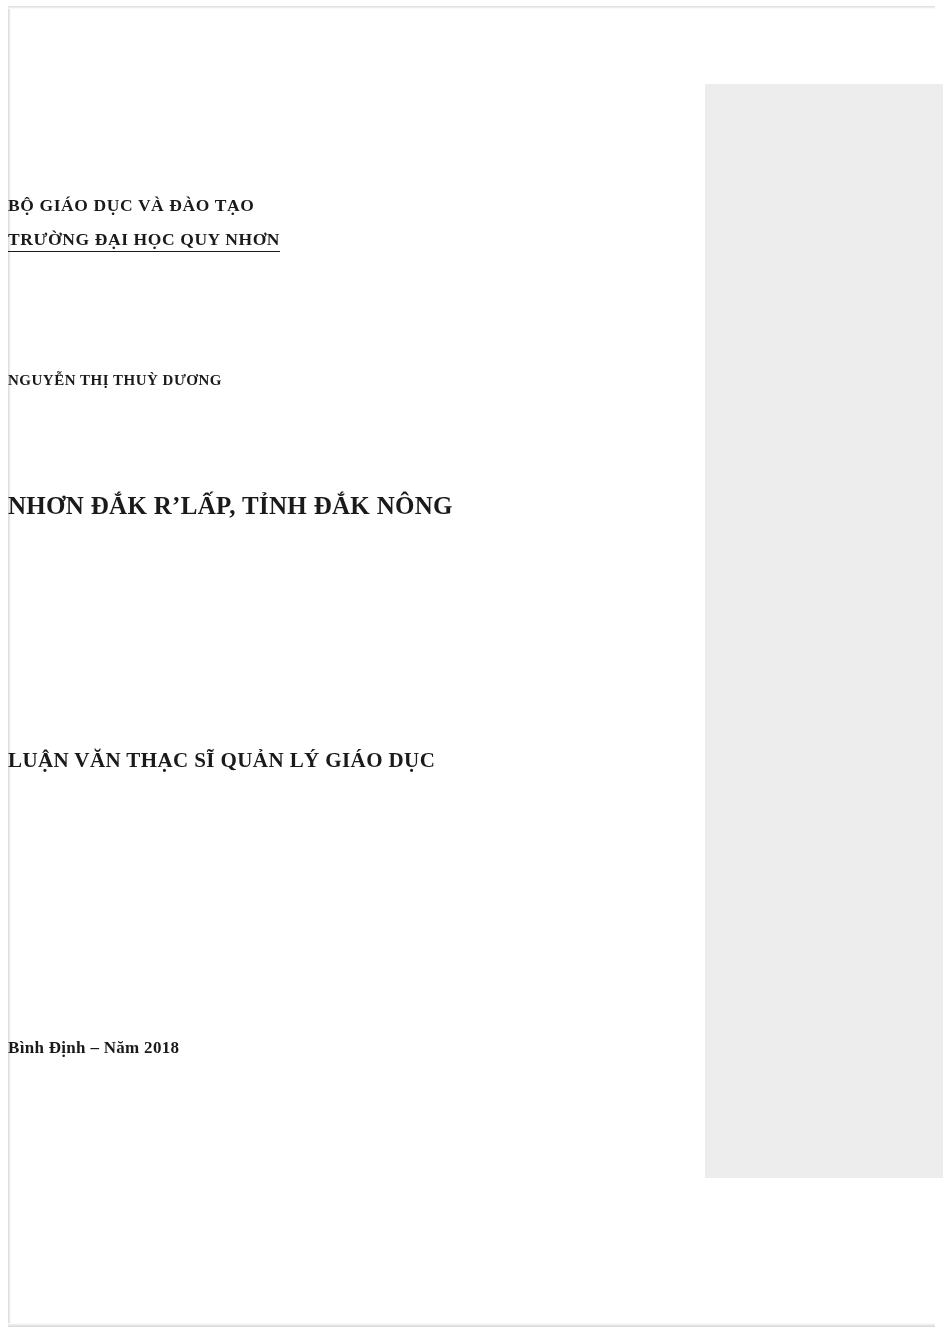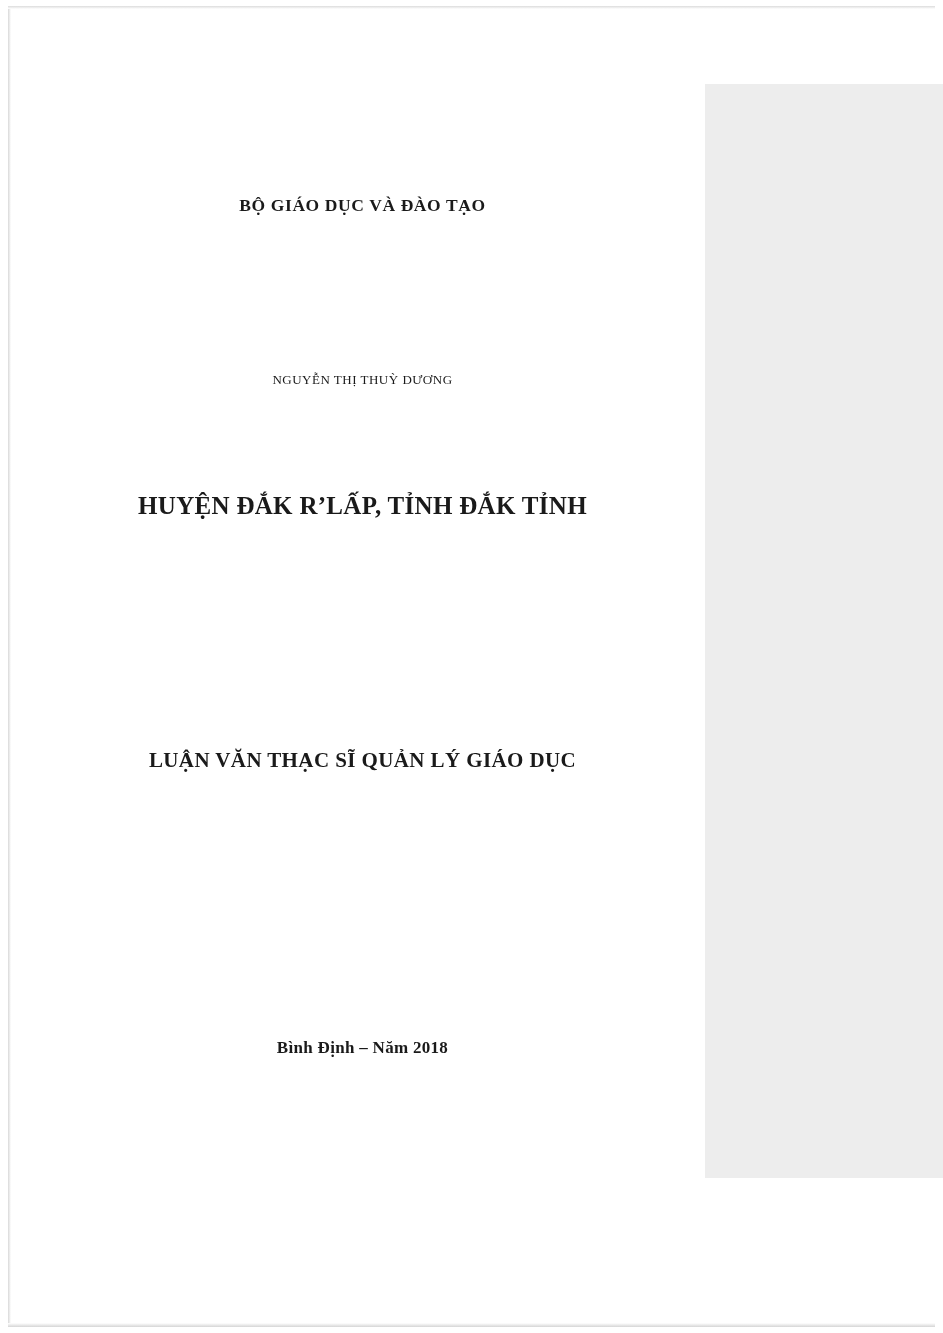--- a/index.html
+++ b/index.html
@@ -62,22 +62,21 @@
     height: 1094px;
     background: #ededed;
   }
 
   .content {
     position: absolute;
     left: 0;
     top: 0;
     width: 697px;
     height: 100%;
-    text-align: center;
-    padding-left: 12px;
+    text-align: left;
   }
 
   .block-institution {
     position: absolute;
     top: 186px;
     left: 0;
     right: 0;
   }
   .line-ministry {
     font-size: 17.5px;
@@ -95,22 +94,22 @@
   .line-university span.u {
     border-bottom: 1.4px solid #1a1a1a;
     padding-bottom: 2px;
   }
 
   .block-author {
     position: absolute;
     top: 366px;
     left: 0;
     right: 0;
-    font-size: 13px;
-    font-weight: normal;
+    font-size: 15px;
+    font-weight: bold;
     letter-spacing: 0.5px;
   }
 
   .block-title {
     position: absolute;
     top: 482px;
     left: 0;
     right: 0;
     font-size: 25px;
     font-weight: bold;
@@ -148,26 +147,29 @@
   <div class="scan-edge-left"></div>
   <div class="scan-edge-top"></div>
   <div class="scan-edge-bottom"></div>
 
   <div class="scan-band"></div>
 
   <div class="content">
 
     <div class="block-institution">
       <div class="line-ministry">BỘ GIÁO DỤC VÀ ĐÀO TẠO</div>
+      <div class="line-university">
+        <span class="u">TRƯỜNG ĐẠI HỌC QUY NHƠN</span>
+      </div>
     </div>
 
     <div class="block-author">NGUYỄN THỊ THUỲ DƯƠNG</div>
 
     <div class="block-title">
-      <span class="t-line">HUYỆN ĐẮK R’LẤP, TỈNH ĐẮK TỈNH</span>
+      <span class="t-line">NHƠN ĐẮK R’LẤP, TỈNH ĐẮK NÔNG</span>
     </div>
 
     <div class="block-degree">LUẬN VĂN THẠC SĨ QUẢN LÝ GIÁO DỤC</div>
 
     <div class="block-place-year">Bình Định – Năm 2018</div>
 
   </div>
 </div>
 
 </body></html>

